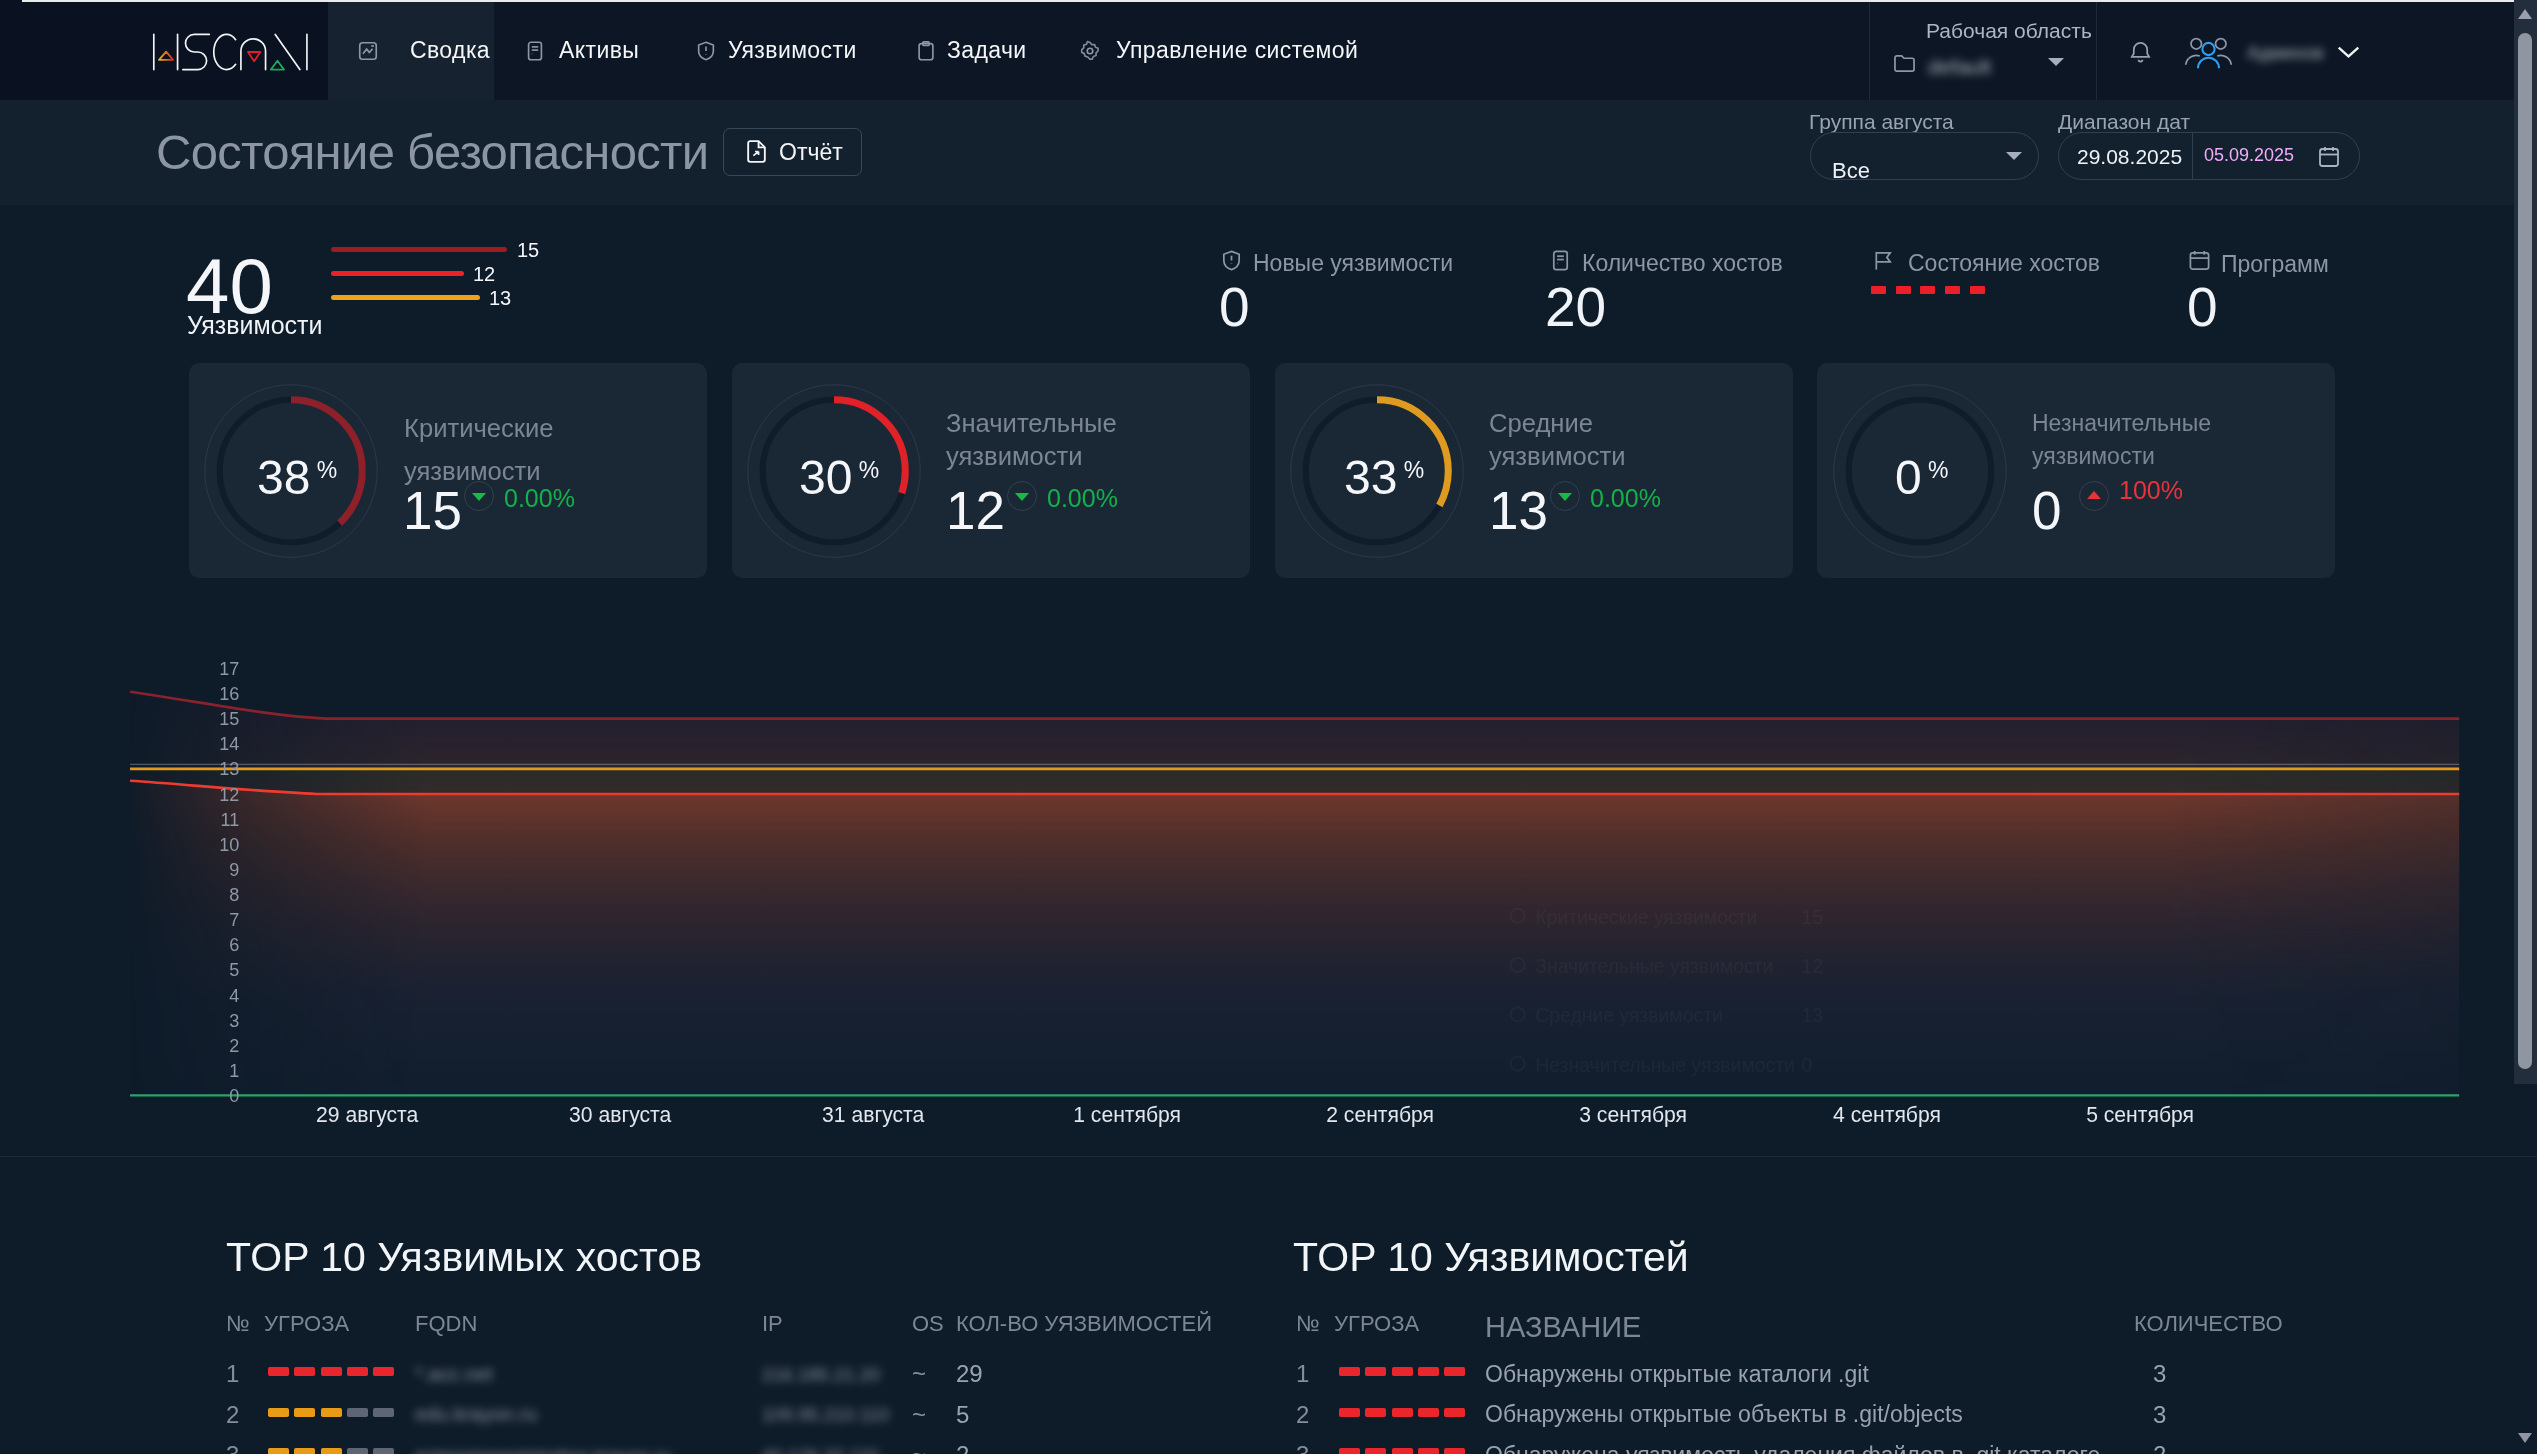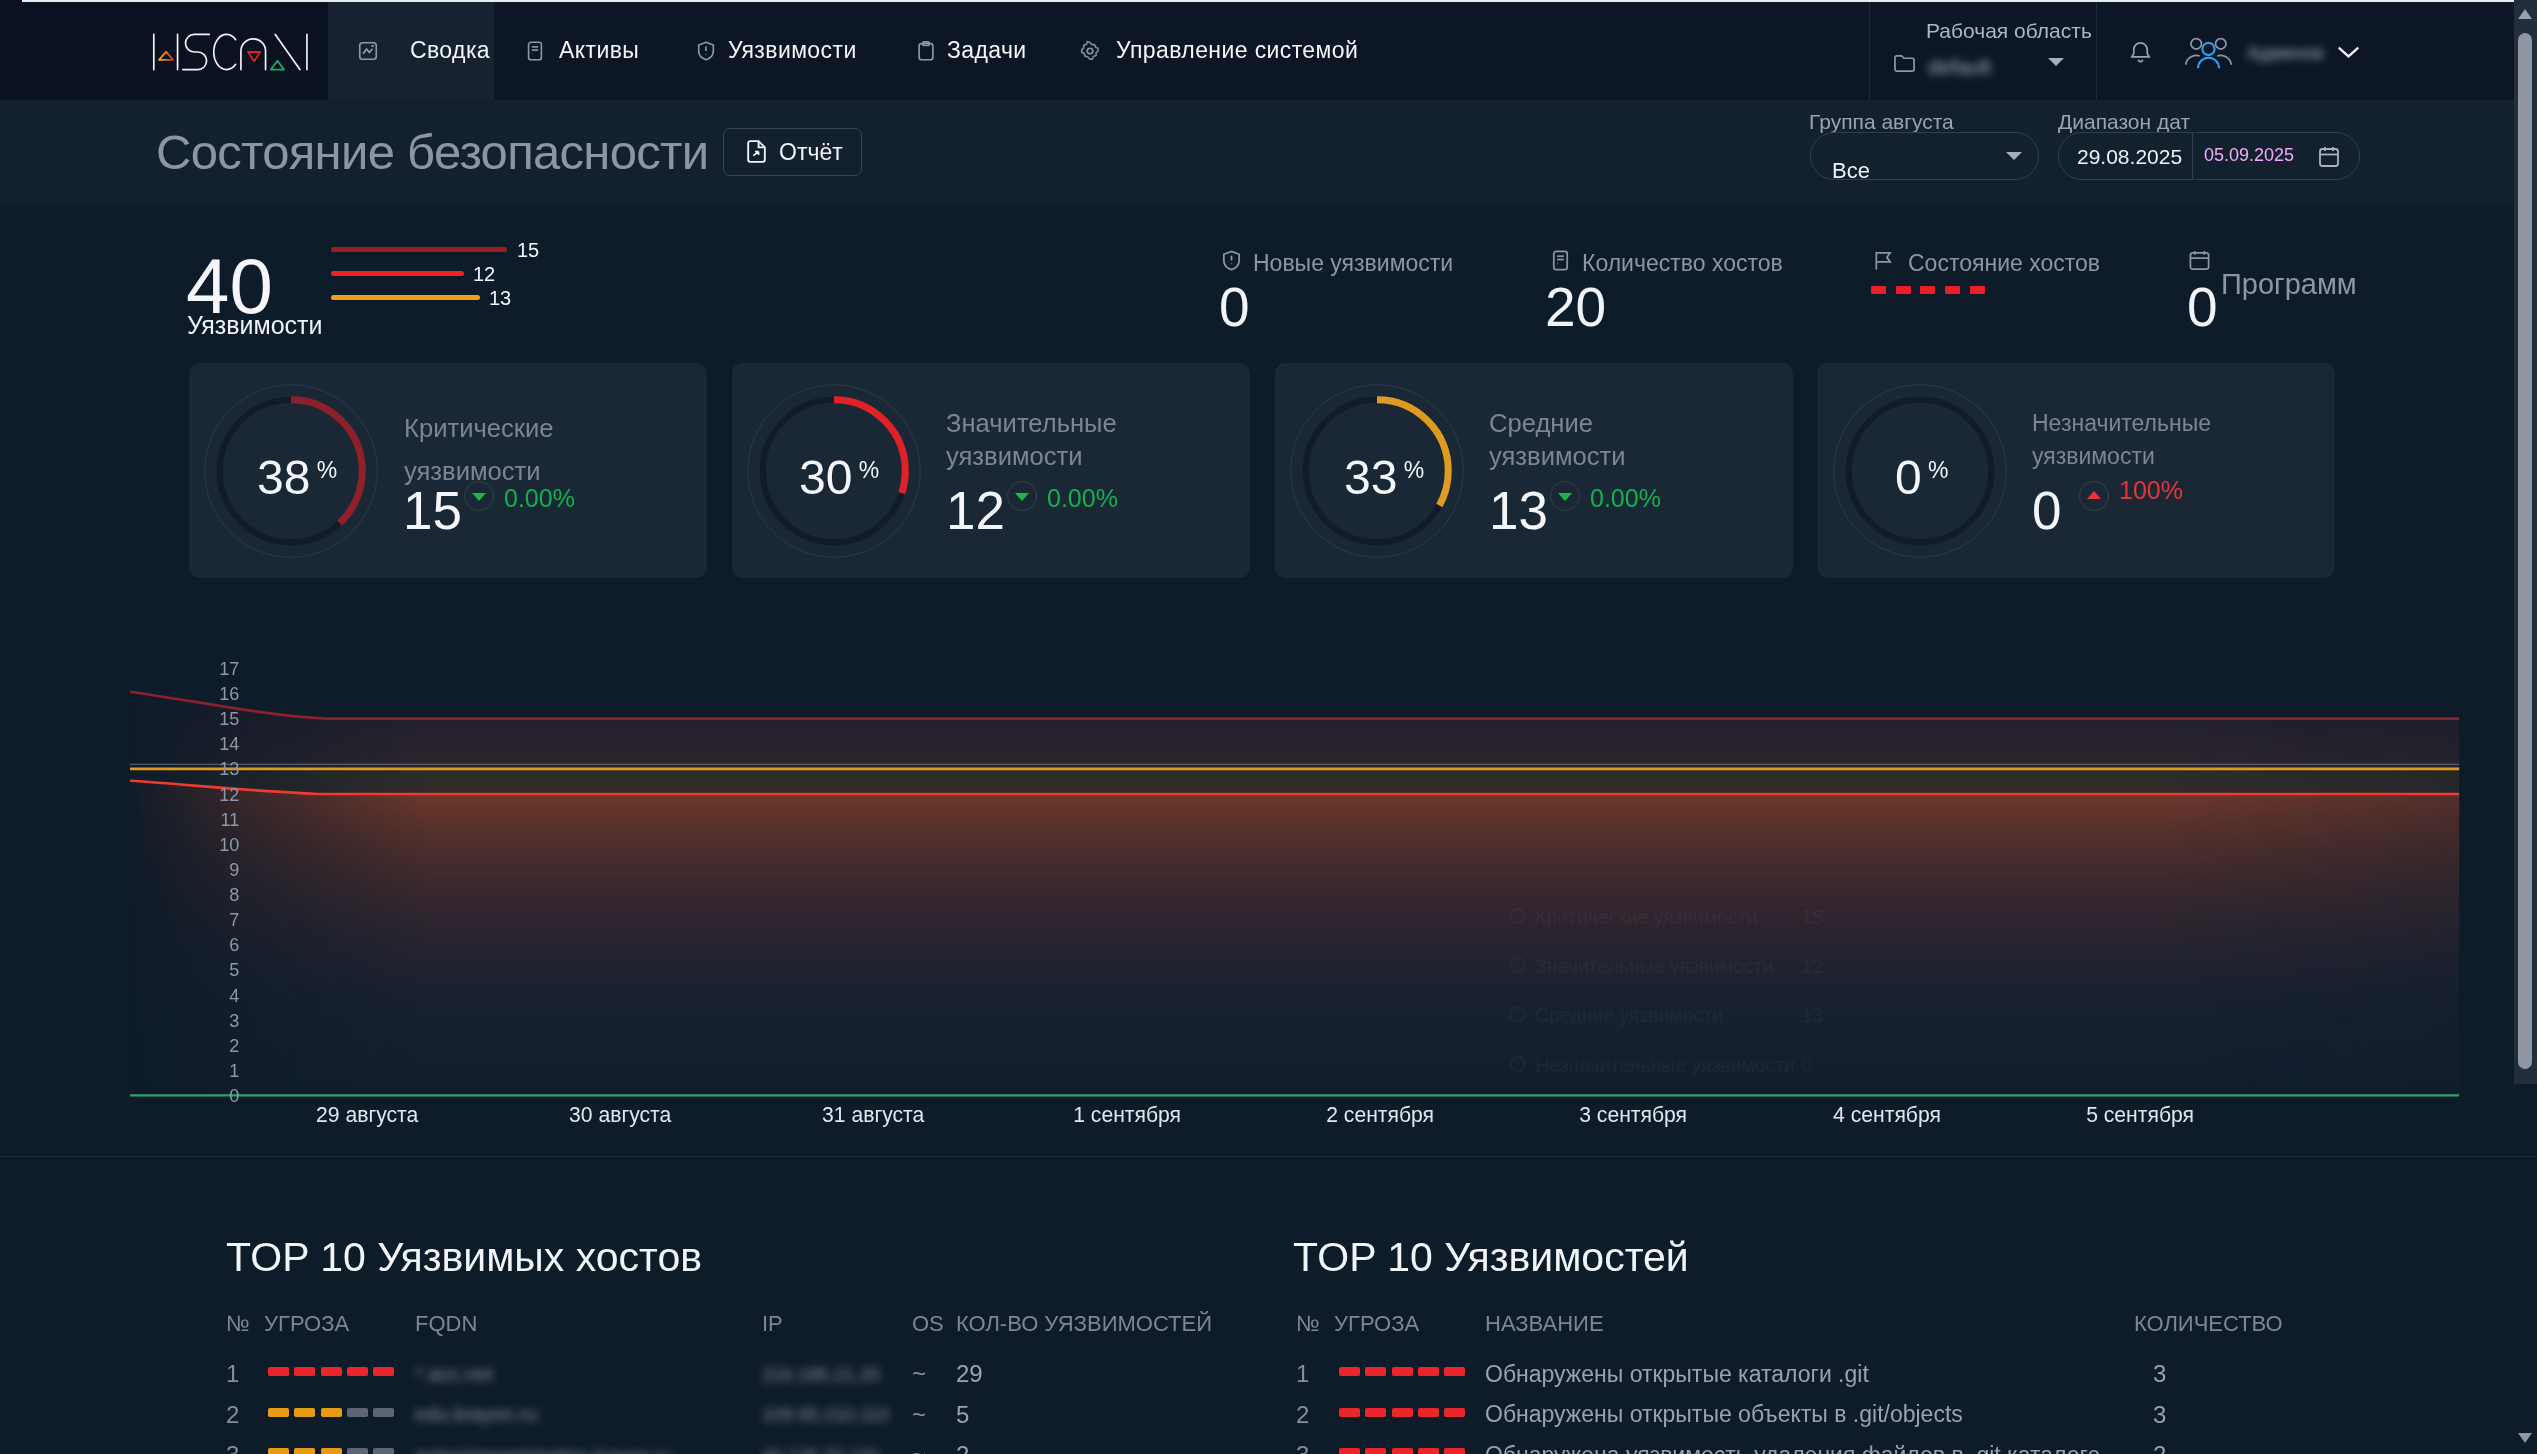--- a/index.html
+++ b/index.html
@@ -182,21 +182,21 @@
     <div style="width:15px;height:8px;background:#ea1f27;border-radius:0.9px;"></div>
     <div style="width:15px;height:8px;background:#ea1f27;border-radius:0.9px;"></div>
   </div>
 </div>
 
 <svg class="abs" style="left:2188px;top:249px;" width="23" height="23" viewBox="0 0 24 24" fill="none" stroke="#8d96a4" stroke-width="1.8">
     <rect x="2.5" y="4" width="19" height="17" rx="2.5"></rect>
     <path d="M2.5 9.5 h19"></path>
     <path d="M7 2 v4 M17 2 v4"></path>
   </svg>
-<div class="abs" style="left:2221px;top:268px;font-size:29px;color:#8d96a4;">Программ</div>
+<div class="abs" style="left:2221px;top:251px;font-size:23px;color:#8d96a4;">Программ</div>
 <div class="abs lt" style="left:2187px;top:275px;font-size:55px;color:#f0f3f7;">0</div>
 
 <div class="abs" style="left:189px;top:363px;width:518px;height:215px;background:#1a2836;border-radius:10.6px;"></div>
 <div class="abs" style="left:732px;top:363px;width:518px;height:215px;background:#1a2836;border-radius:10.6px;"></div>
 <div class="abs" style="left:1275px;top:363px;width:518px;height:215px;background:#1a2836;border-radius:10.6px;"></div>
 <div class="abs" style="left:1817px;top:363px;width:518px;height:215px;background:#1a2836;border-radius:10.6px;"></div>
 
 <svg class="abs" style="left:203px;top:383px;" width="176" height="176" viewBox="-100 -100 200 200">
   <circle r="98" fill="none" stroke="#2c3a4e" stroke-width="1"></circle>
   <circle r="81" fill="none" stroke="#111c2a" stroke-width="7"></circle>
@@ -377,21 +377,21 @@
     <div style="width:21px;height:8.8px;background:#5d6672;border-radius:1.8px;"></div>
 </div>
 <div class="abs blur" style="left:415px;top:1445px;font-size:18.5px;color:#9aa3af;">enterpriseregistration.krayon.ru</div>
 <div class="abs blur" style="left:762px;top:1445px;font-size:18.5px;color:#9aa3af;">40.126.32.131</div>
 <div class="abs" style="left:912px;top:1441px;font-size:24px;color:#848d9b;">~</div>
 <div class="abs" style="left:956px;top:1441px;font-size:24px;color:#9aa3af;">2</div>
 
 <div class="abs lt" style="left:1293px;top:1234px;font-size:41px;color:#f2f5f8;">TOP 10 Уязвимостей</div>
 <div class="abs" style="left:1296px;top:1311px;font-size:22px;color:#7d8794;">№</div>
 <div class="abs" style="left:1334px;top:1311px;font-size:22px;color:#7d8794;">УГРОЗА</div>
-<div class="abs" style="left:1485px;top:1311px;font-size:22px;color:#7d8794;">НАЗВАНИЕ</div>
+<div class="abs" style="left:1485px;top:1311px;font-size:29px;color:#7d8794;">НАЗВАНИЕ</div>
 <div class="abs" style="left:2134px;top:1311px;font-size:22px;color:#7d8794;">КОЛИЧЕСТВО</div>
 
 <div class="abs" style="left:1296px;top:1360px;font-size:24px;color:#848d9b;">1</div>
 <div class="abs" style="left:1339px;top:1367px;display:flex;gap:5.3px;">
   <div style="width:21px;height:8.8px;background:#e8262c;border-radius:1.8px;"></div>
     <div style="width:21px;height:8.8px;background:#e8262c;border-radius:1.8px;"></div>
     <div style="width:21px;height:8.8px;background:#e8262c;border-radius:1.8px;"></div>
     <div style="width:21px;height:8.8px;background:#e8262c;border-radius:1.8px;"></div>
     <div style="width:21px;height:8.8px;background:#e8262c;border-radius:1.8px;"></div>
 </div>

